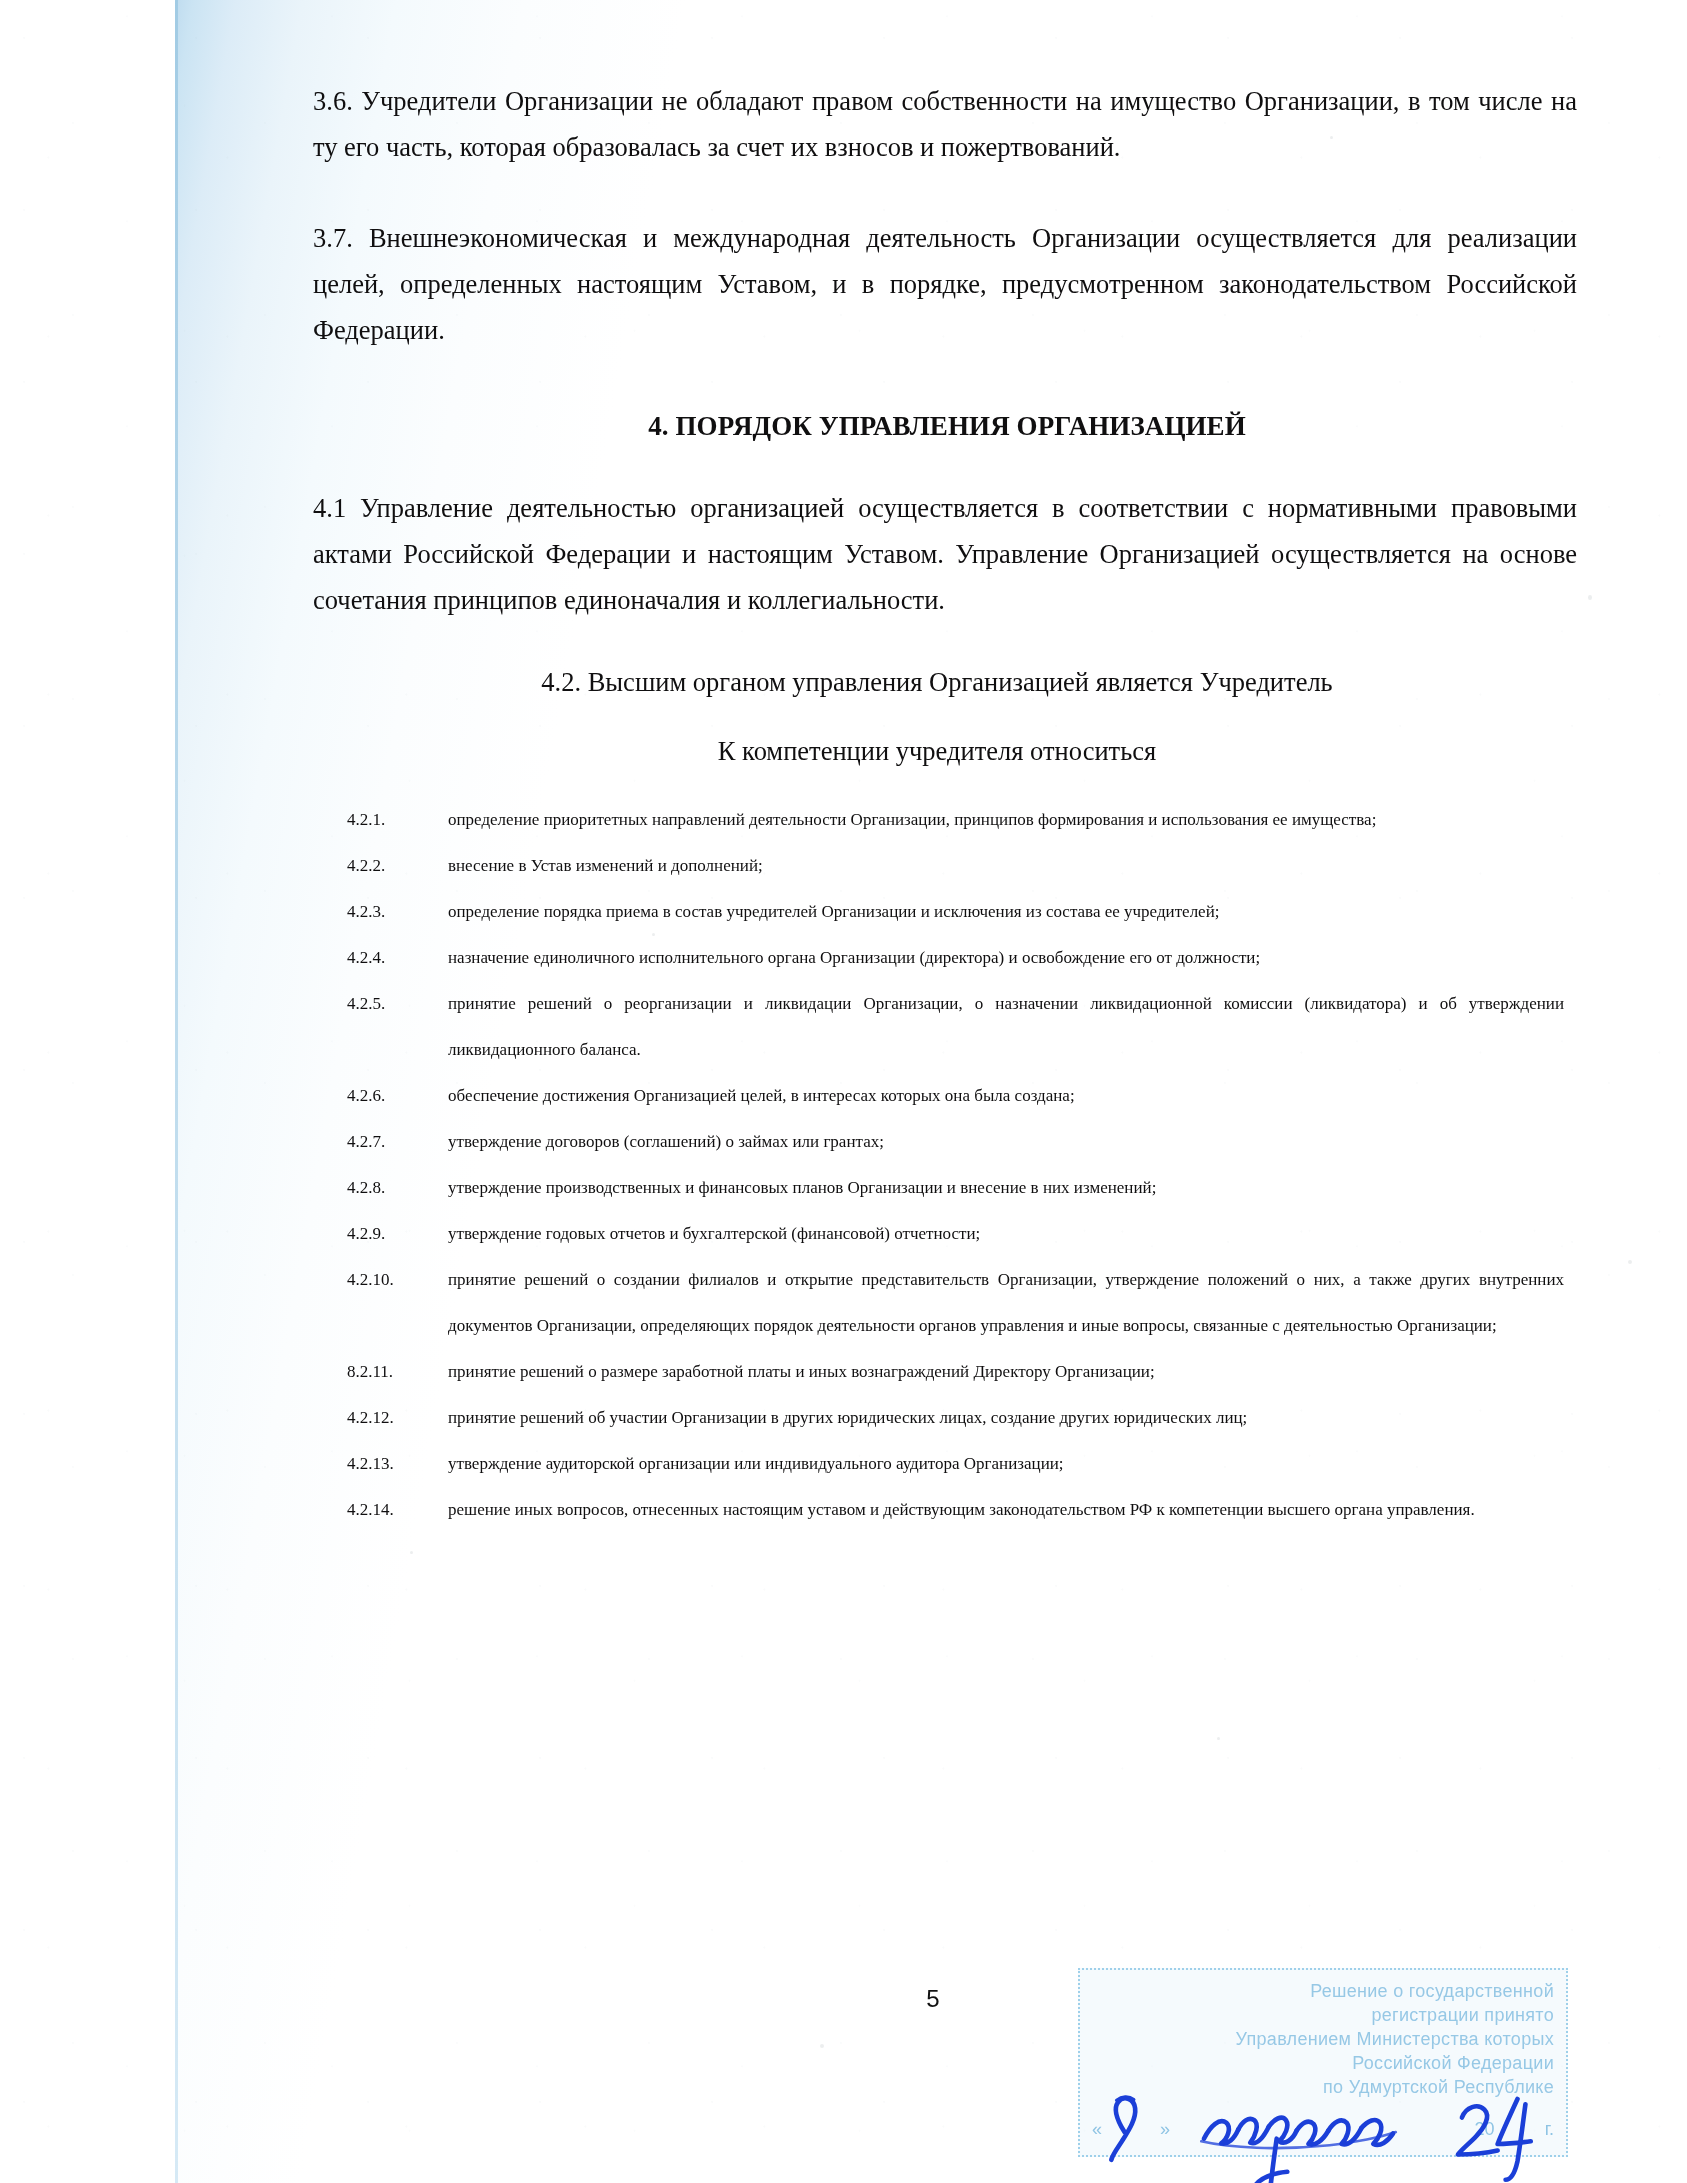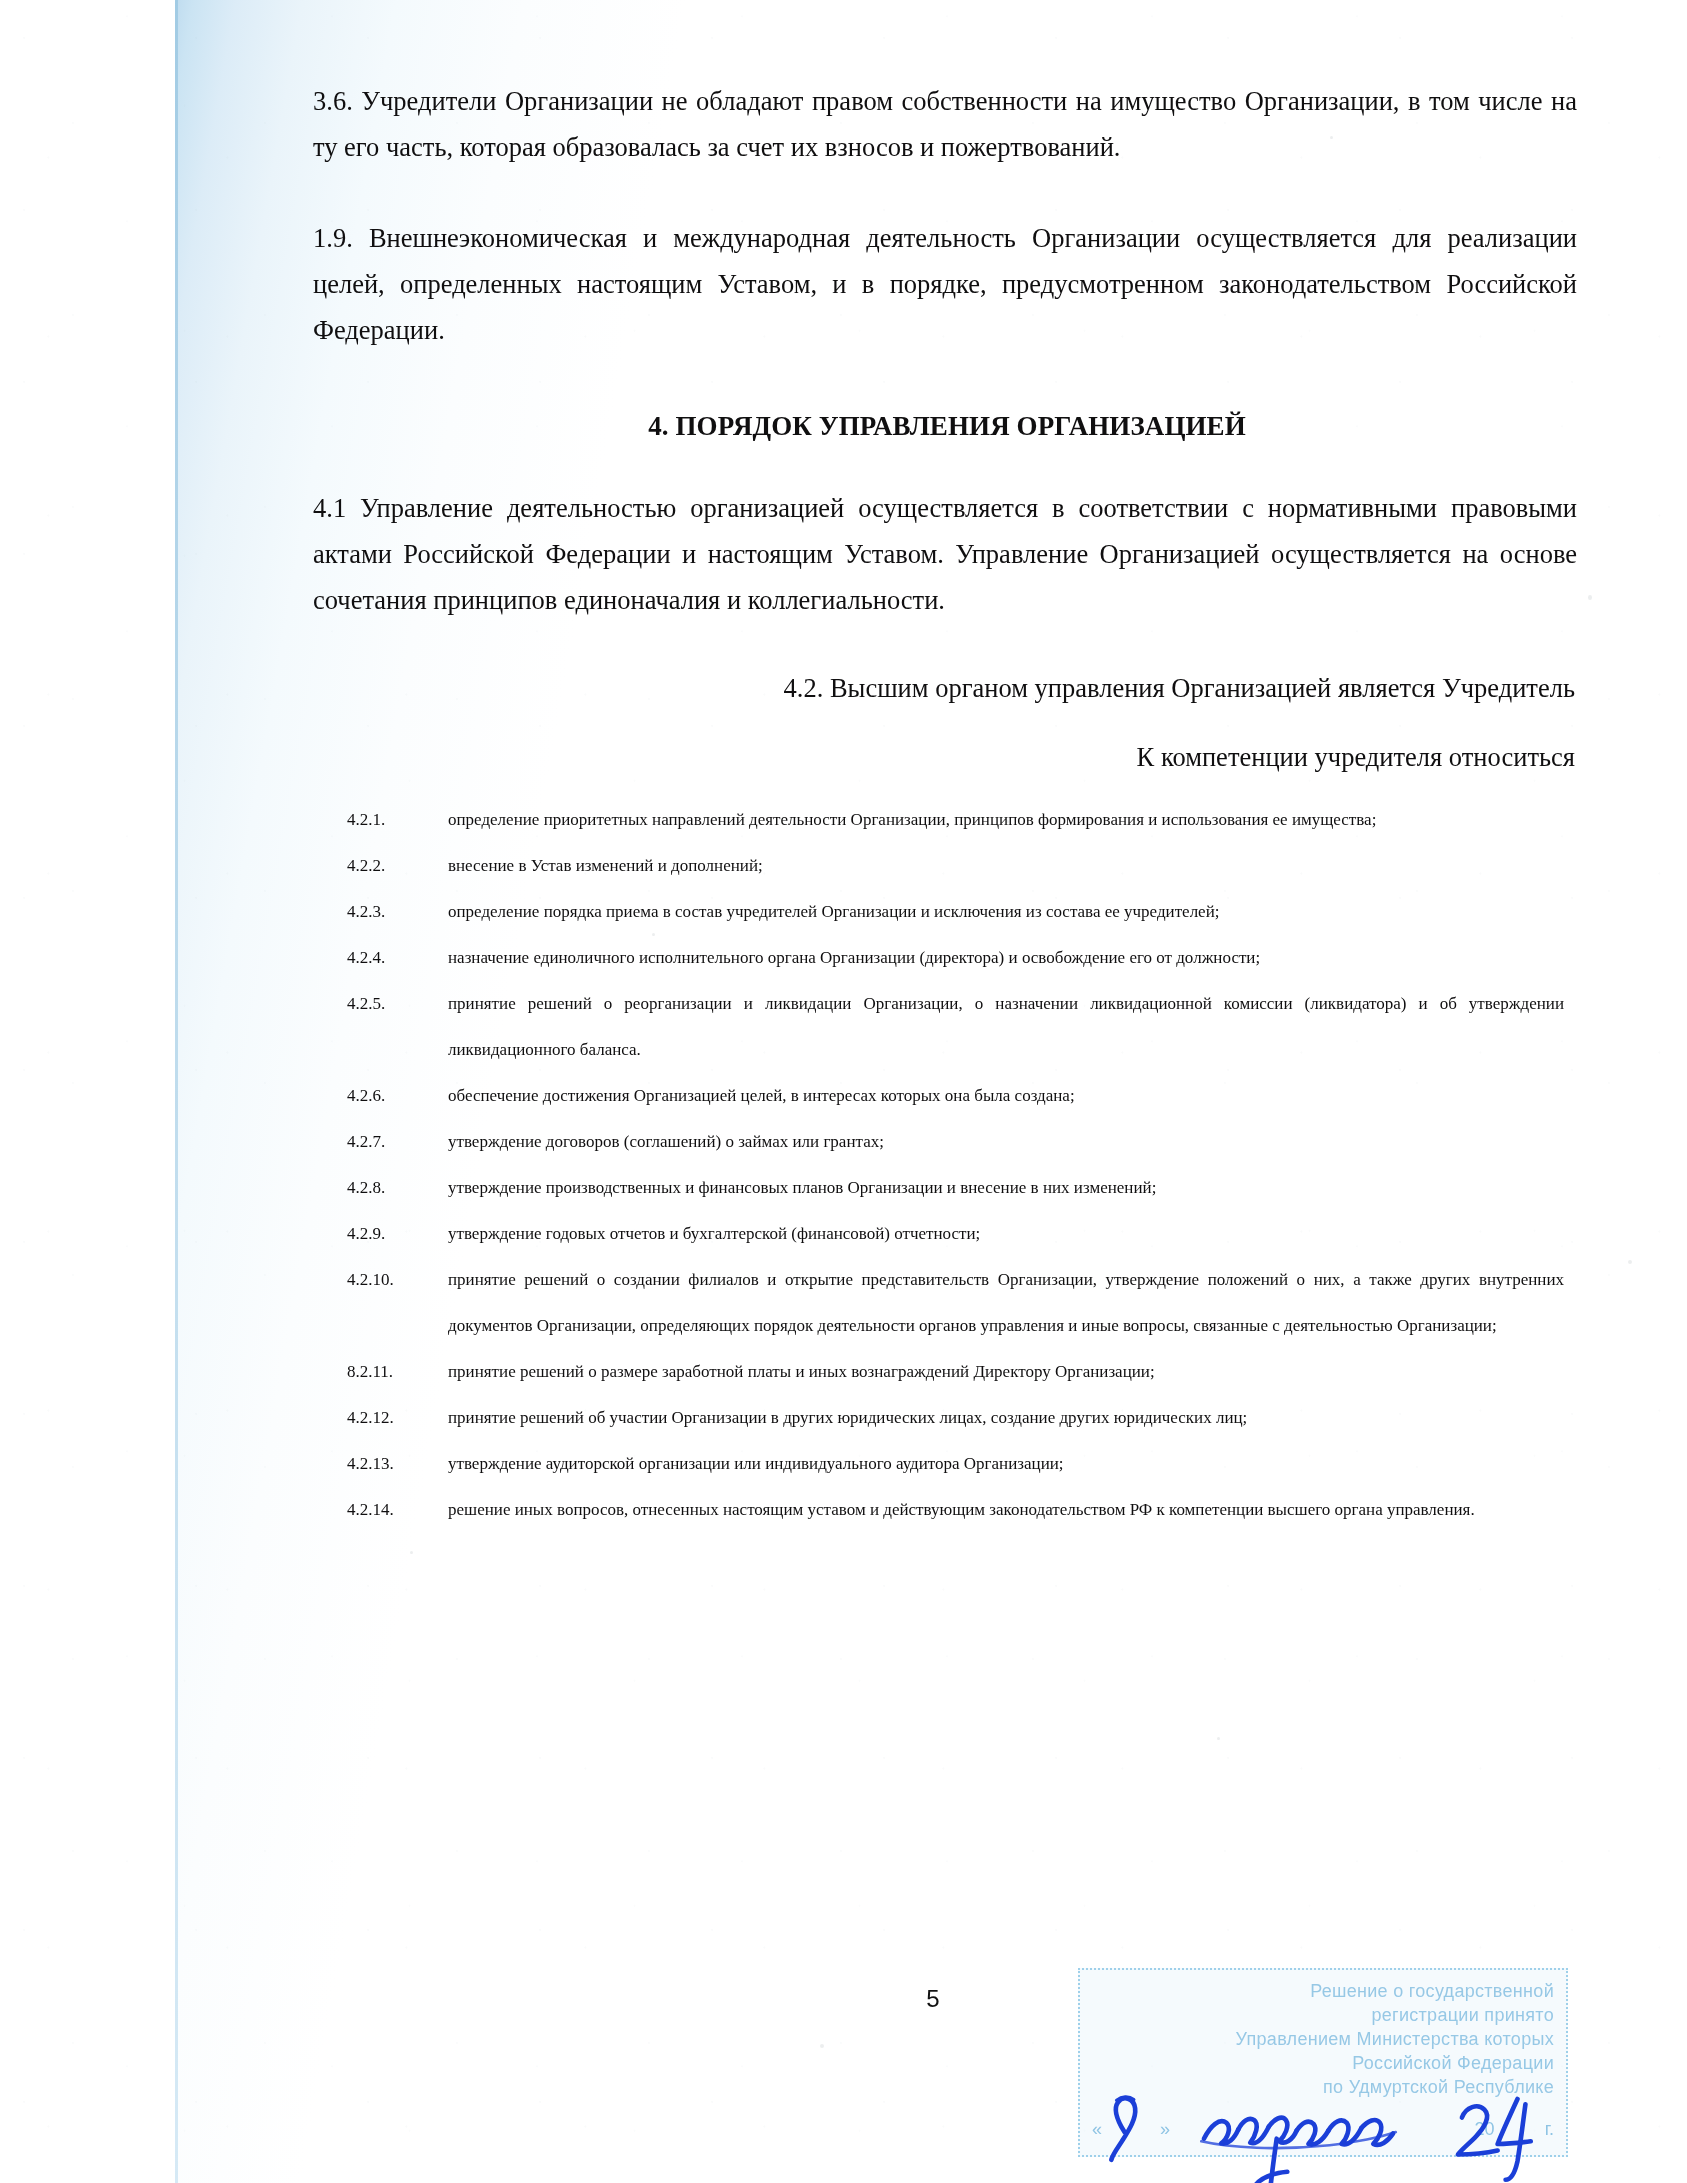--- a/index.html
+++ b/index.html
@@ -84,22 +84,22 @@
     font-size: 27px;
     font-weight: bold;
     text-align: center;
     margin: 14px;
     letter-spacing: 0.1px;
   }
 
   .plain {
     font-size: 26.5px;
     line-height: 46px;
-    text-align: right;
-    margin: 10px;
+    text-align: center;
+    margin: 4px;
   }
 
   
   .clause-list {
     margin: 0;
     padding: 0;
     list-style: none;
   }
 
   .clause {
@@ -217,21 +217,21 @@
   <div class="speck" style="left:652px;  top:933px; width:3.3px; height:3.3px;"></div>
   <div class="speck" style="left:1628px; top:1260px; width:4px; height:4px;"></div>
   <div class="speck" style="left:410px;  top:1551px; width:3.3px; height:3.3px;"></div>
   <div class="speck" style="left:1217px; top:1737px; width:3.3px; height:3.3px;"></div>
   <div class="speck" style="left:820px; top:2044px; width:4px; height:4px;"></div>
 
   <div class="content">
 
     <p class="para" style="position:absolute; left:0; top:66px; width:1264px;">3.6. Учредители Организации не обладают правом собственности на имущество Организации, в том числе на ту его часть, которая образовалась за счет их взносов и пожертвований.</p>
 
-    <p class="para" style="position:absolute; left:0; top:203px; width:1264px;">1.9. Внешнеэкономическая и международная деятельность Организации осуществляется для реализации целей, определенных настоящим Уставом, и в порядке, предусмотренном законодательством Российской Федерации.</p>
+    <p class="para" style="position:absolute; left:0; top:203px; width:1264px;">3.7. Внешнеэкономическая и международная деятельность Организации осуществляется для реализации целей, определенных настоящим Уставом, и в порядке, предусмотренном законодательством Российской Федерации.</p>
 
     <h2 class="section-title" style="position:absolute; left:0; top:397px; width:1264px;">4. ПОРЯДОК УПРАВЛЕНИЯ ОРГАНИЗАЦИЕЙ</h2>
 
     <p class="para" style="position:absolute; left:0; top:473px; width:1264px;">4.1 Управление деятельностью организацией осуществляется в соответствии с нормативными правовыми актами Российской Федерации и настоящим Уставом. Управление Организацией осуществляется на основе сочетания принципов единоначалия и коллегиальности.</p>
 
     <p class="plain" style="position:absolute; left:0; top:655px; width:1264px;">4.2. Высшим органом управления Организацией является Учредитель</p>
 
     <p class="plain" style="position:absolute; left:0; top:724px; width:1264px;">К компетенции учредителя относиться</p>
 
     <ul class="clause-list" style="position:absolute; left:46px; top:797px; width:1217px;">

